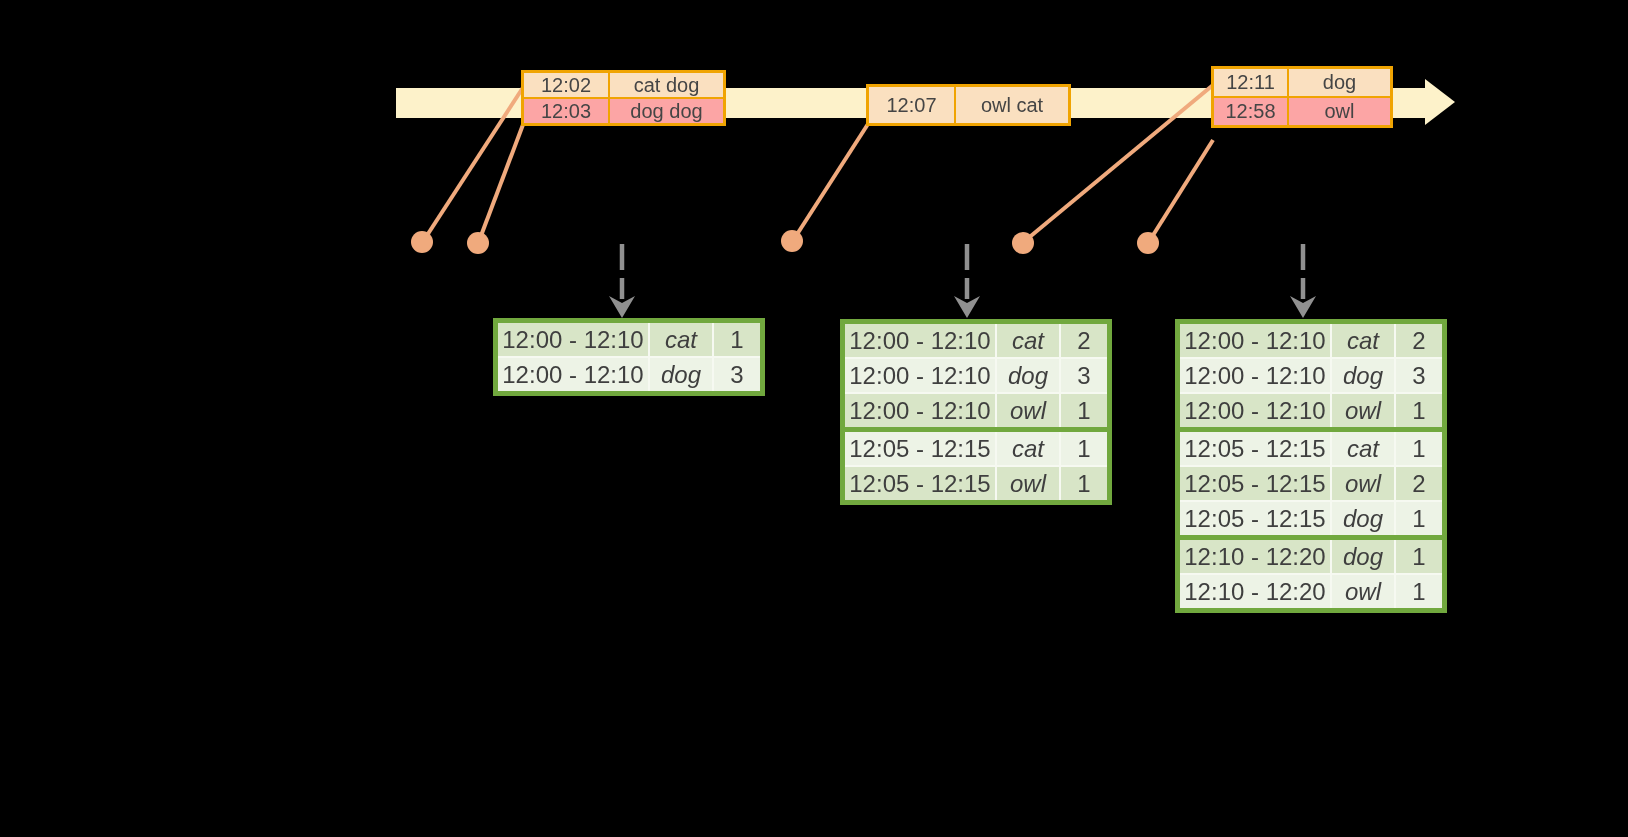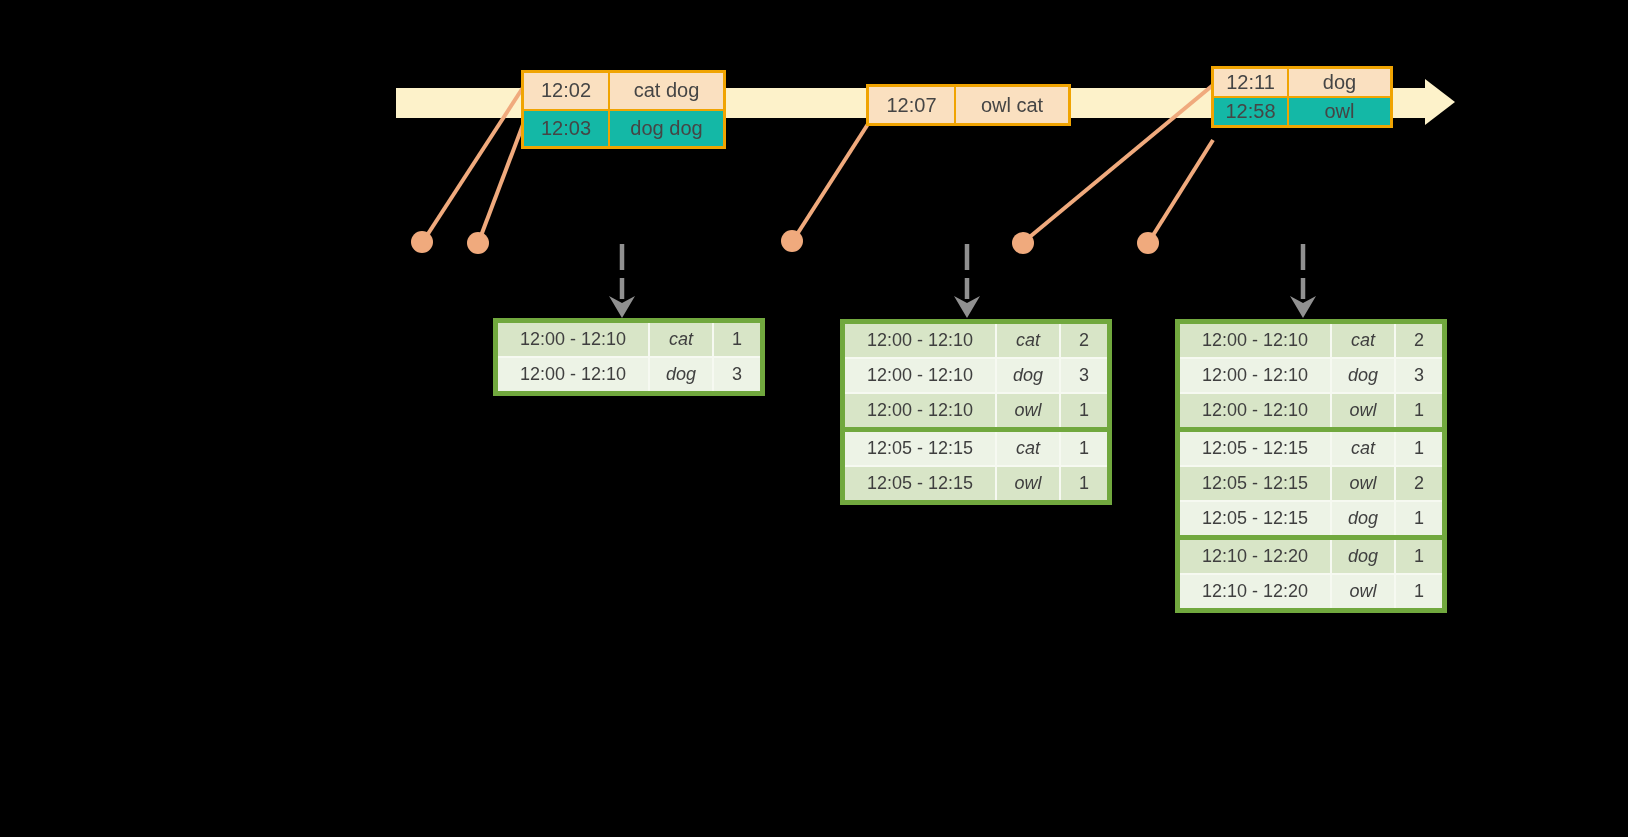--- a/index.html
+++ b/index.html
@@ -38,40 +38,40 @@
     box-sizing: border-box;
   }
   .event-cell {
     display: flex;
     align-items: center;
     justify-content: center;
     font-size: 20px;
     color: #454545;
   }
   .fill-dark  { background: #fae0c0; }
-  .fill-light { background: #14b8a6; }
-  #event-box-1 { left: 521px; top: 70px;  width: 205px; height: 79px;
+  .fill-light { background: #fca5a5; }
+  #event-box-1 { left: 521px; top: 70px;  width: 205px; height: 56px;
                  grid-template-columns: 84px 1fr; grid-template-rows: 1fr 1fr; }
   #event-box-2 { left: 866px; top: 84px;  width: 205px; height: 42px;
                  grid-template-columns: 85px 1fr; }
   #event-box-3 { left: 1211px; top: 66px; width: 182px; height: 62px;
                  grid-template-columns: 73px 1fr; grid-template-rows: 1fr 1fr; }
 
   
   table.result-table {
     position: absolute;
     border-collapse: collapse;
     border: 5px solid #71a83e;
     table-layout: fixed;
   }
   .result-table td {
     border: 2px solid #f6f9f1;
     height: 33px;
     text-align: center;
-    font-size: 18px;
+    font-size: 24px;
     color: #3f3f3f;
     padding: 0 4px;
     white-space: nowrap;
   }
   .result-table td.cell-window { width: 142px; }
   .result-table td.cell-word   { width: 54px; font-style: italic;  }
   .result-table td.cell-count  { width: 38px;  }
   tr.shade-dark  td { background: #d8e5c7; }
   tr.shade-light td { background: #edf3e6; }
   tr.group-start td { border-top: 5px solid #71a83e; }

